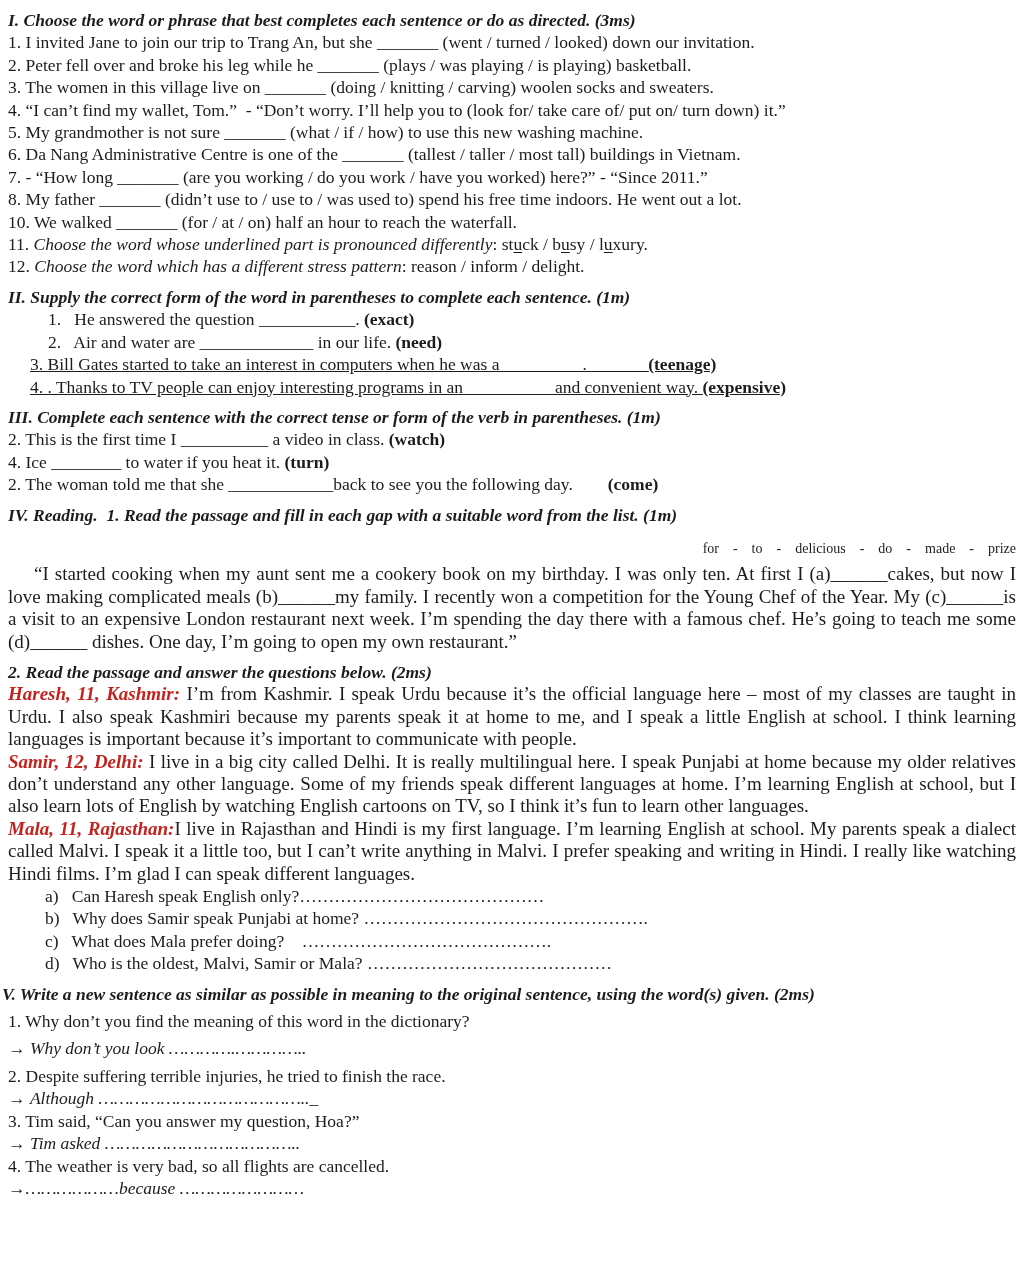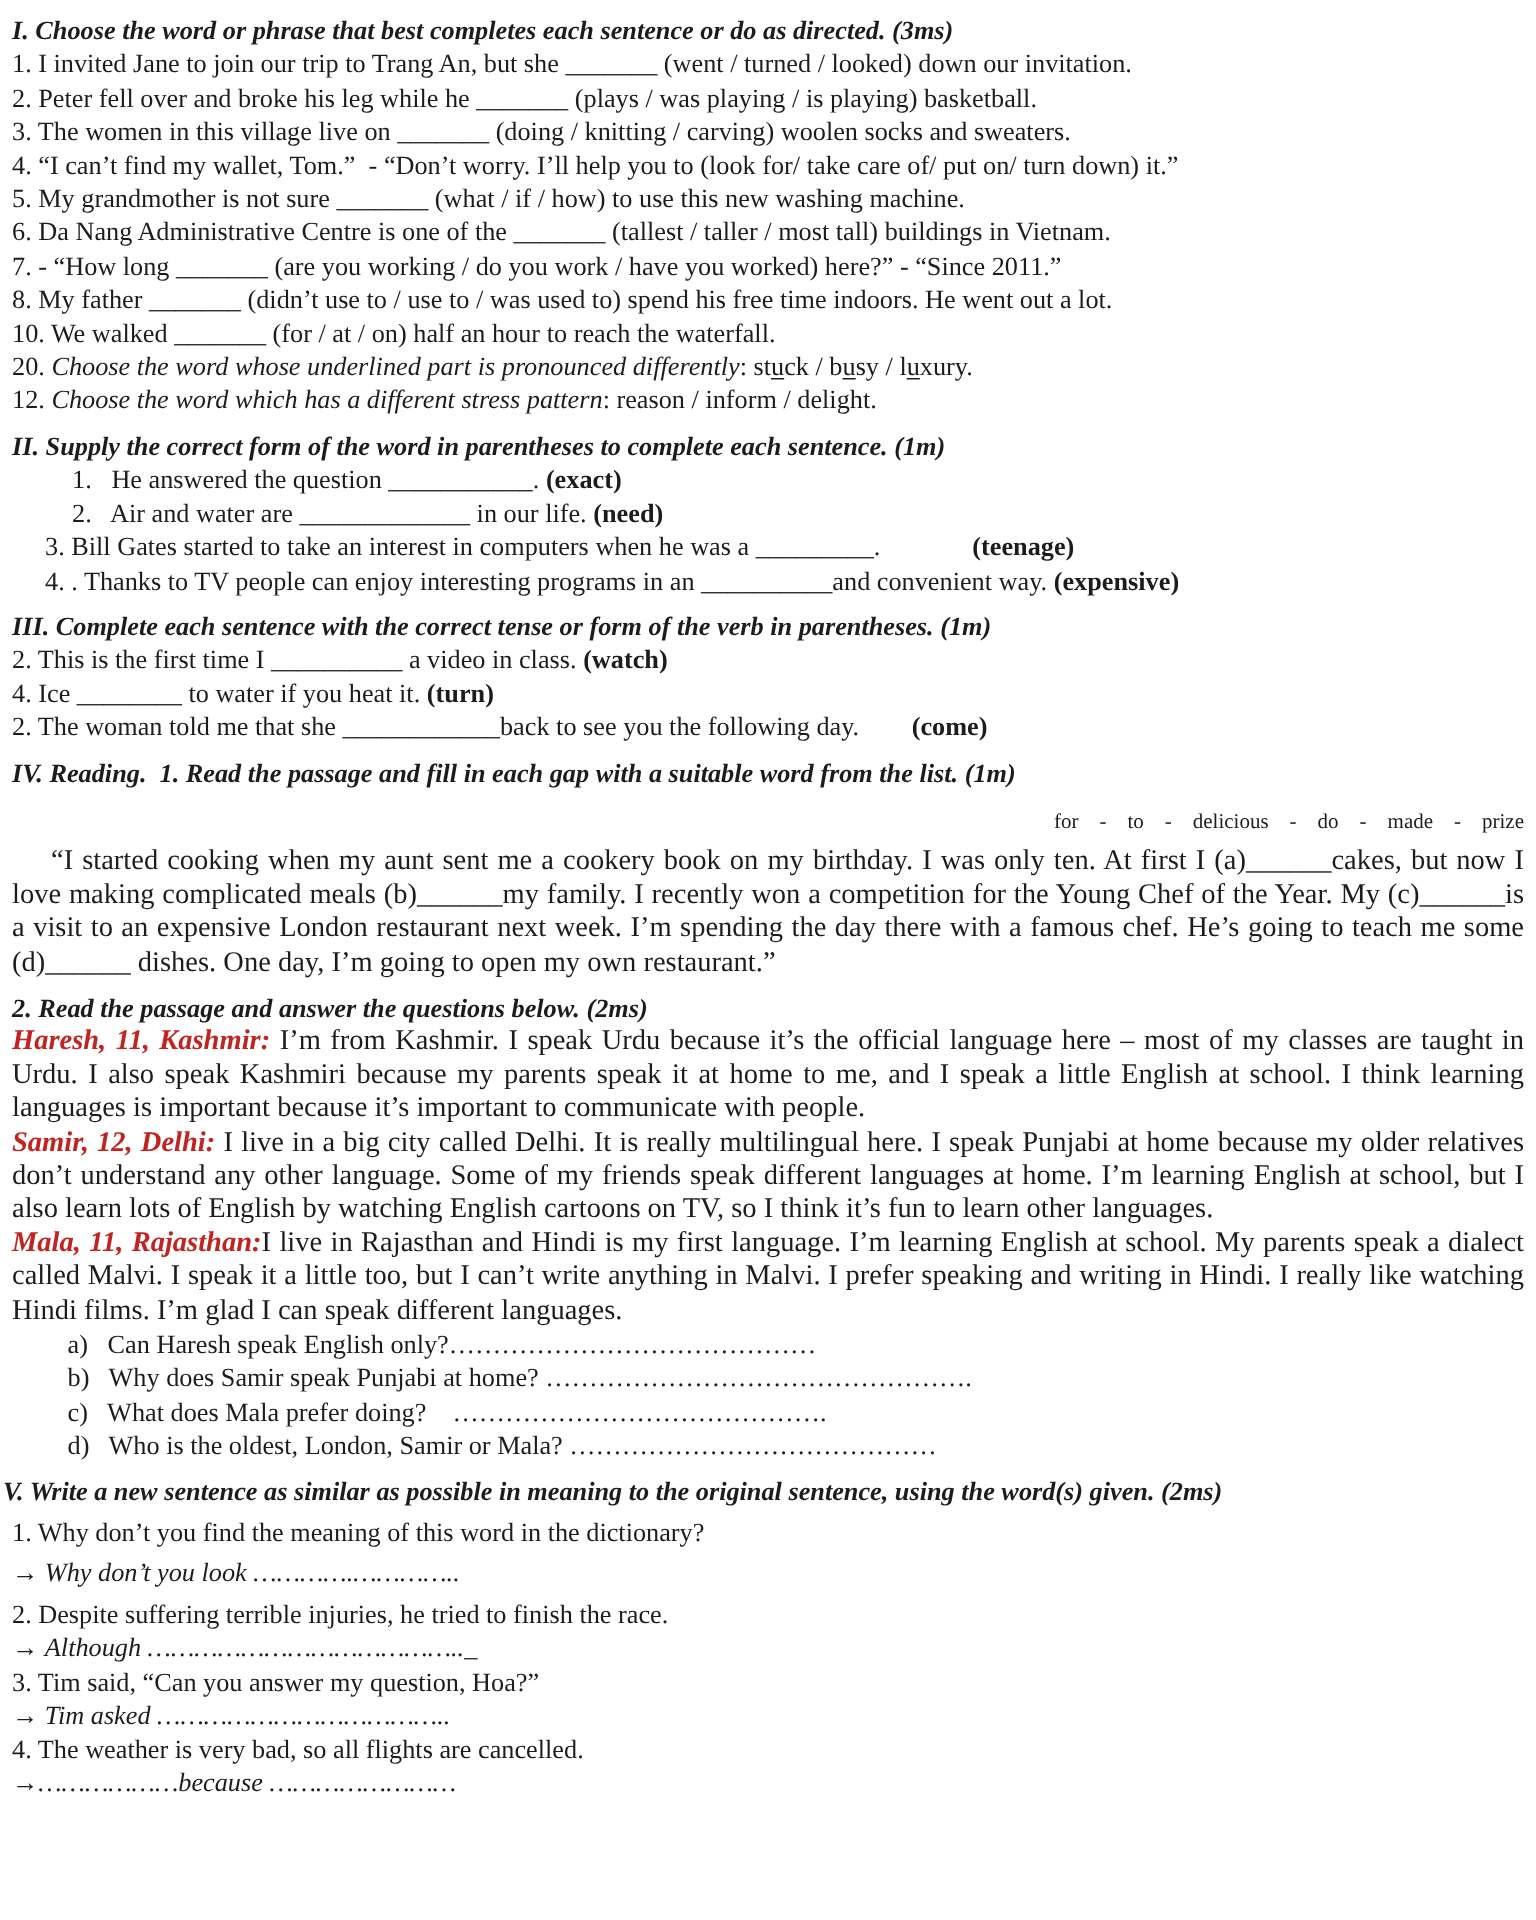--- a/index.html
+++ b/index.html
@@ -22,21 +22,21 @@
     font-size:17.5px;line-height:22.4px;
     white-space:pre-wrap;
   }
   .heading{
     font-size:17.5px;line-height:22.4px;
     font-weight:700;font-style:italic;
     margin-top:8px;white-space:pre-wrap;
   }
   .heading.first{margin-top:0;}
   .vheading{margin-left:-6px;}
-  .indent1{padding-left:22px;}
+  .indent1{padding-left:22px;text-decoration:underline;}
   .indent2{padding-left:40px;}
   .indentq{padding-left:37px;}
   .center{
     text-align:right;font-weight:400;
     margin-top:12px;margin-bottom:3px;
     font-size:14px;line-height:22.4px;white-space:pre-wrap;
   }
   .justify{
     font-size:19px;line-height:22.4px;
     text-align:justify;white-space:normal;
@@ -57,42 +57,42 @@
     <div class="heading first"><span>I. Choose the word or phrase that best completes each sentence or do as directed. (3ms)</span></div>
     <div class="line"><span>1. I invited Jane to join our trip to Trang An, but she _______ (went / turned / looked) down our invitation.</span></div>
     <div class="line"><span>2. Peter fell over and broke his leg while he _______ (plays / was playing / is playing) basketball.</span></div>
     <div class="line"><span>3. The women in this village live on _______ (doing / knitting / carving) woolen socks and sweaters.</span></div>
     <div class="line"><span>4. “I can’t find my wallet, Tom.”  - “Don’t worry. I’ll help you to (look for/ take care of/ put on/ turn down) it.”</span></div>
     <div class="line"><span>5. My grandmother is not sure _______ (what / if / how) to use this new washing machine.</span></div>
     <div class="line"><span>6. Da Nang Administrative Centre is one of the _______ (tallest / taller / most tall) buildings in Vietnam.</span></div>
     <div class="line"><span>7. - “How long _______ (are you working / do you work / have you worked) here?” - “Since 2011.”</span></div>
     <div class="line"><span>8. My father _______ (didn’t use to / use to / was used to) spend his free time indoors. He went out a lot.</span></div>
     <div class="line"><span>10. We walked _______ (for / at / on) half an hour to reach the waterfall.</span></div>
-    <div class="line"><span>20. </span><span class="i">Choose the word whose underlined part is pronounced differently</span><span>: st</span><span class="u">u</span><span>ck / b</span><span class="u">u</span><span>sy / l</span><span class="u">u</span><span>xury.</span></div>
+    <div class="line"><span>11. </span><span class="i">Choose the word whose underlined part is pronounced differently</span><span>: st</span><span class="u">u</span><span>ck / b</span><span class="u">u</span><span>sy / l</span><span class="u">u</span><span>xury.</span></div>
     <div class="line"><span>12. </span><span class="i">Choose the word which has a different stress pattern</span><span>: reason / inform / delight.</span></div>
     <div class="heading"><span>II. Supply the correct form of the word in parentheses to complete each sentence. (1m)</span></div>
     <div class="line indent2"><span>1.   He answered the question ___________. </span><span class="b">(exact)</span></div>
     <div class="line indent2"><span>2.   Air and water are _____________ in our life. </span><span class="b">(need)</span></div>
     <div class="line indent1"><span>3. Bill Gates started to take an interest in computers when he was a _________.              </span><span class="b">(teenage)</span></div>
     <div class="line indent1"><span>4. . Thanks to TV people can enjoy interesting programs in an __________and convenient way. </span><span class="b">(expensive)</span></div>
     <div class="heading"><span>III. Complete each sentence with the correct tense or form of the verb in parentheses. (1m)</span></div>
     <div class="line"><span>2. This is the first time I __________ a video in class. </span><span class="b">(watch)</span></div>
     <div class="line"><span>4. Ice ________ to water if you heat it. </span><span class="b">(turn)</span></div>
     <div class="line"><span>2. The woman told me that she ____________back to see you the following day.        </span><span class="b">(come)</span></div>
     <div class="heading"><span>IV. Reading.  1. Read the passage and fill in each gap with a suitable word from the list. (1m)</span></div>
     <div class="center"><span>for    -    to    -    delicious    -    do    -    made    -    prize</span></div>
     <div class="justify tindent"><span>“I started cooking when my aunt sent me a cookery book on my birthday. I was only ten. At first I (a)______cakes, but now I love making complicated meals (b)______my family. I recently won a competition for the Young Chef of the Year. My (c)______is a visit to an expensive London restaurant next week. I’m spending the day there with a famous chef. He’s going to teach me some (d)______ dishes. One day, I’m going to open my own restaurant.”</span></div>
     <div class="heading"><span>2. Read the passage and answer the questions below. (2ms)</span></div>
     <div class="justify"><span class="r">Haresh, 11, Kashmir: </span><span>I’m from Kashmir. I speak Urdu because it’s the official language here – most of my classes are taught in Urdu. I also speak Kashmiri because my parents speak it at home to me, and I speak a little English at school. I think learning languages is important because it’s important to communicate with people.</span></div>
     <div class="justify"><span class="r">Samir, 12, Delhi: </span><span>I live in a big city called Delhi. It is really multilingual here. I speak Punjabi at home because my older relatives don’t understand any other language. Some of my friends speak different languages at home. I’m learning English at school, but I also learn lots of English by watching English cartoons on TV, so I think it’s fun to learn other languages.</span></div>
     <div class="justify"><span class="r">Mala, 11, Rajasthan:</span><span>I live in Rajasthan and Hindi is my first language. I’m learning English at school. My parents speak a dialect called Malvi. I speak it a little too, but I can’t write anything in Malvi. I prefer speaking and writing in Hindi. I really like watching Hindi films. I’m glad I can speak different languages.</span></div>
     <div class="line indentq"><span>a)   Can Haresh speak English only?……………………………………</span></div>
     <div class="line indentq"><span>b)   Why does Samir speak Punjabi at home? ………………………………………….</span></div>
     <div class="line indentq"><span>c)   What does Mala prefer doing?    …………………………………….</span></div>
-    <div class="line indentq"><span>d)   Who is the oldest, London, Samir or Mala? ……………………………………</span></div>
+    <div class="line indentq"><span>d)   Who is the oldest, Malvi, Samir or Mala? ……………………………………</span></div>
     <div class="heading vheading"><span>V. Write a new sentence as similar as possible in meaning to the original sentence, using the word(s) given. (2ms)</span></div>
     <div class="line mt"><span>1. Why don’t you find the meaning of this word in the dictionary?</span></div>
     <div class="line mt"><span class="arrow">→ </span><span class="i">Why don’t you look ………….…………..</span></div>
     <div class="line mt"><span>2. Despite suffering terrible injuries, he tried to finish the race.</span></div>
     <div class="line"><span class="arrow">→ </span><span class="i">Although ………………………………….._</span></div>
     <div class="line"><span>3. Tim said, “Can you answer my question, Hoa?”</span></div>
     <div class="line"><span class="arrow">→ </span><span class="i">Tim asked ………………………………..</span></div>
     <div class="line"><span>4. The weather is very bad, so all flights are cancelled.</span></div>
     <div class="line"><span class="arrow">→</span><span class="i">………………</span><span class="i">because </span><span class="i">……………………</span></div>
   </main>

